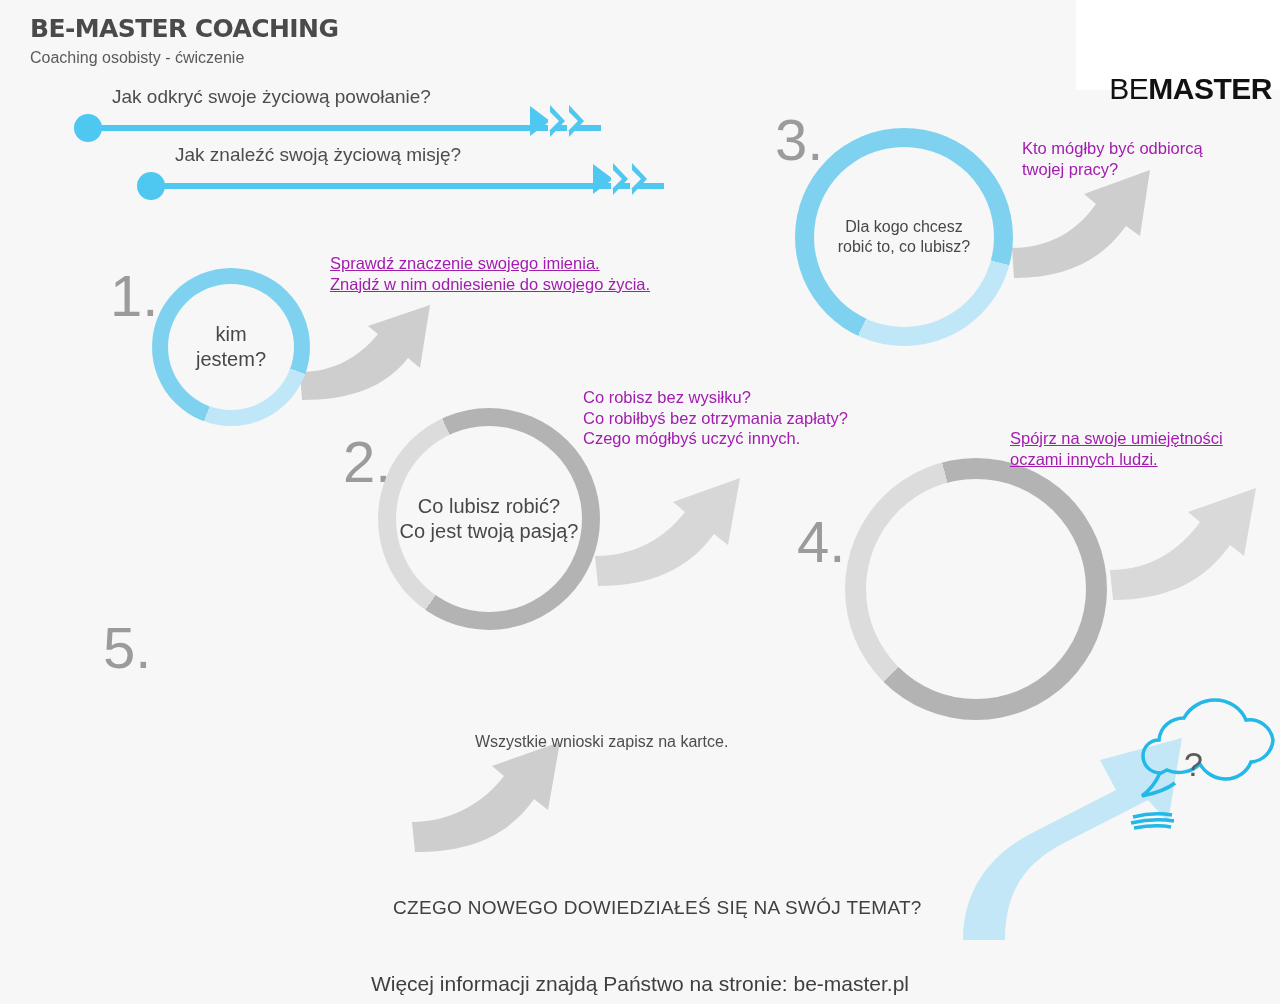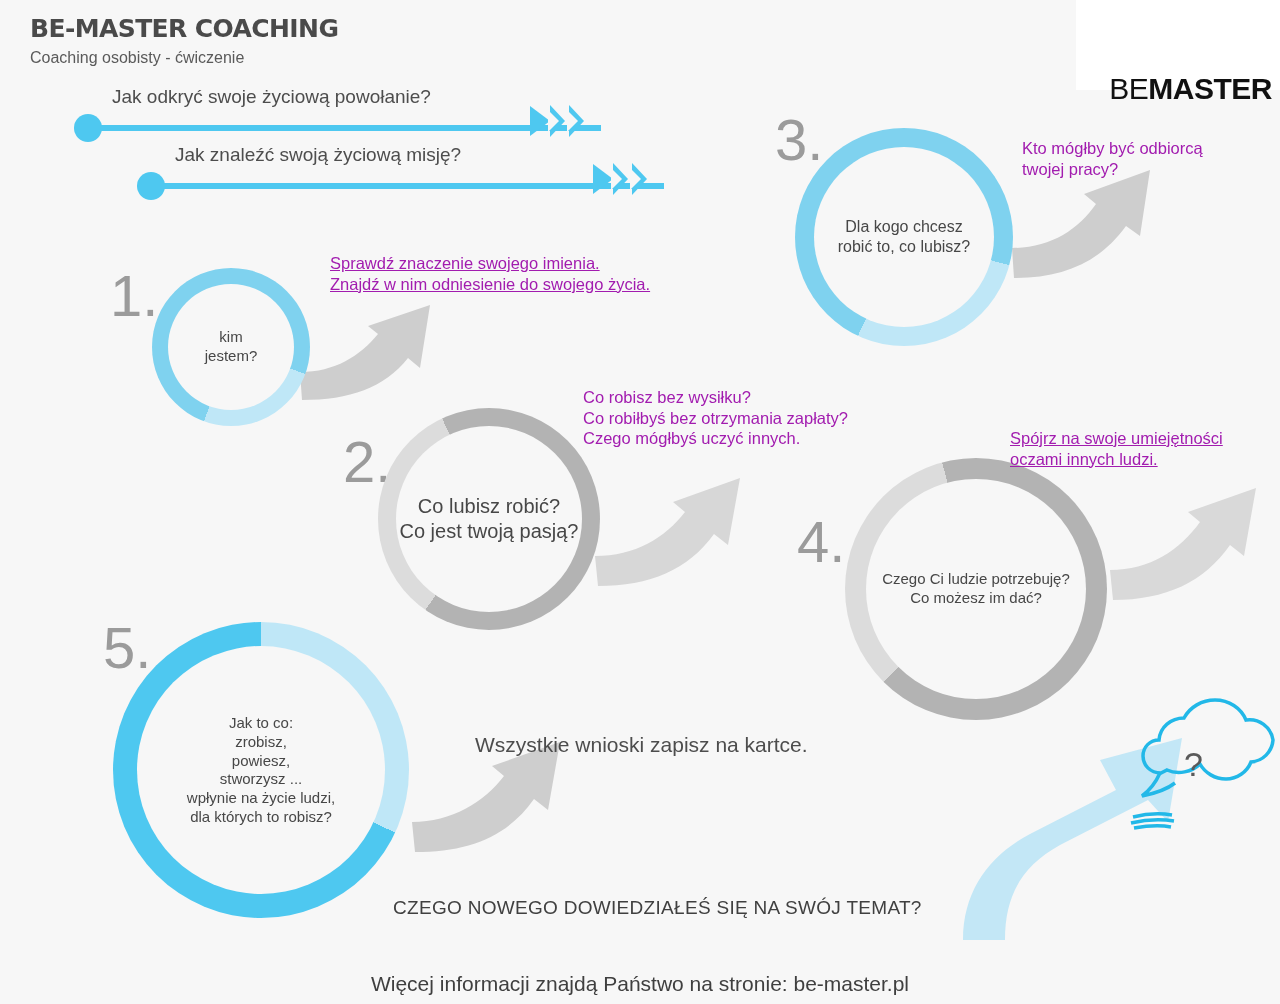--- a/index.html
+++ b/index.html
@@ -85,21 +85,21 @@
   .stepnum {
     position: absolute; color: #9b9b9b; font-weight: 300;
     font-family: "Liberation Sans", sans-serif;
   }
 
   .desc {
     position: absolute; font-size: 16.5px; color: #a21caf;
     line-height: 1.25; white-space: pre-line;
   }
 
-  .note { position: absolute; font-size: 21px; color: #4d4d4d; }
+  .note { position: absolute; font-size: 16px; color: #4d4d4d; }
   .bigq {
     position: absolute; font-size: 19px; color: #404040;
     letter-spacing: 0.3px; white-space: nowrap;
   }
   .footer {
     position: absolute; left: 0; right: 0; bottom: 8px;
     text-align: center; font-size: 21px; color: #3f3f3f;
   }
 
   svg.lay { position: absolute; left: 0; top: 0; pointer-events: none; }
@@ -178,21 +178,21 @@
       <path d="M1133,817 C1145,814 1160,813 1172,815"></path>
       <path d="M1131,823 C1144,820 1161,819 1174,821"></path>
       <path d="M1134,828 C1146,826 1160,825 1171,827"></path>
     </g>
   </svg>
 
   <div class="stepnum" style="left:110px; top:262px; font-size:58px;">1.</div>
   <div class="ring" style="left:152px; top:268px; width:158px; height:158px;
         background: conic-gradient(from 200deg, #7fd2ef 0deg 270deg, #bfe7f7 270deg 360deg);">
     <div class="hole" style="left:16px; top:16px; width:126px; height:126px;"></div>
-    <div class="ctext" style="font-size:15px; white-space:pre-line;">kim
+    <div class="ctext" style="font-size:20px; white-space:pre-line;">kim
 jestem?</div>
   </div>
   <div class="desc" style="left:330px; top:253px;text-decoration:underline;">Sprawdź znaczenie swojego imienia.
 Znajdź w nim odniesienie do swojego życia.</div>
 
   <div class="stepnum" style="left:343px; top:428px; font-size:58px;">2.</div>
   <div class="ring" style="left:378px; top:408px; width:222px; height:222px;
         background: conic-gradient(from 335deg, #b3b3b3 0deg 240deg, #dcdcdc 240deg 360deg);">
     <div class="hole" style="left:18px; top:18px; width:186px; height:186px;"></div>
     <div class="ctext" style="font-size:20px; white-space:pre-line;">Co lubisz robić?
@@ -209,37 +209,25 @@
     <div class="ctext" style="font-size:16px; white-space:pre-line;">Dla kogo chcesz
 robić to, co lubisz?</div>
   </div>
   <div class="desc" style="left:1022px; top:138px;">Kto mógłby być odbiorcą
 twojej pracy?</div>
 
   <div class="stepnum" style="left:797px; top:508px; font-size:58px;">4.</div>
   <div class="ring" style="left:845px; top:458px; width:262px; height:262px;
         background: conic-gradient(from 345deg, #b3b3b3 0deg 240deg, #dcdcdc 240deg 360deg);">
     <div class="hole" style="left:21px; top:21px; width:220px; height:220px;"></div>
-    <div class="ctext" style="font-size:15px; white-space:pre-line;">Czego Ci ludzie potrzebuję?
-Co możesz im dać?</div>
   </div>
   <div class="desc" style="left:1010px; top:428px;text-decoration:underline;">Spójrz na swoje umiejętności
 oczami innych ludzi.</div>
 
   <div class="stepnum" style="left:103px; top:614px; font-size:58px;">5.</div>
-  <div class="ring" style="left:113px; top:622px; width:296px; height:296px;
-        background: conic-gradient(from 0deg, #bfe7f7 0deg 115deg, #4ec8f0 115deg 360deg);">
-    <div class="hole" style="left:24px; top:24px; width:248px; height:248px;"></div>
-    <div class="ctext" style="font-size:15px; white-space:pre-line;">Jak to co:
-zrobisz,
-powiesz,
-stworzysz ...
-wpłynie na życie ludzi,
-dla których to robisz?</div>
-  </div>
   <div class="note" style="left:475px; top:733px;">Wszystkie wnioski zapisz na kartce.</div>
 
   <div style="position:absolute; left:1184px; top:745px; font-size:34px; color:#5a5a5a;">?</div>
 
   <div class="bigq" style="left:393px; top:897px;">CZEGO NOWEGO DOWIEDZIAŁEŚ SIĘ NA SWÓJ TEMAT?</div>
 
   <div class="footer">Więcej informacji znajdą Państwo na stronie: be-master.pl</div>
 
 </div>
 

